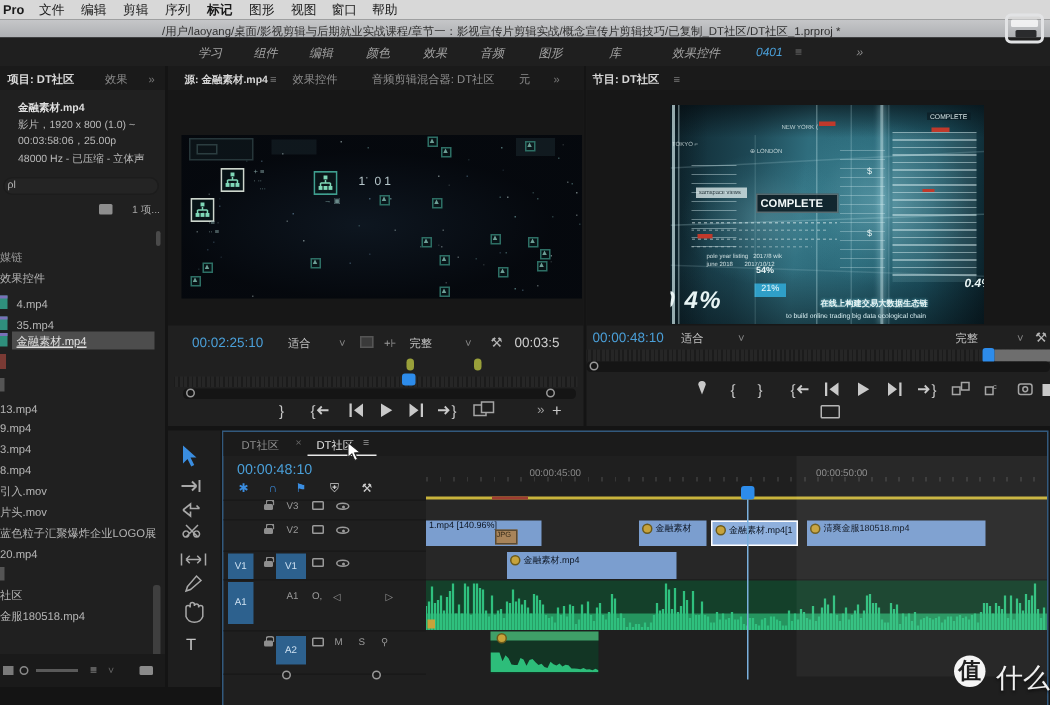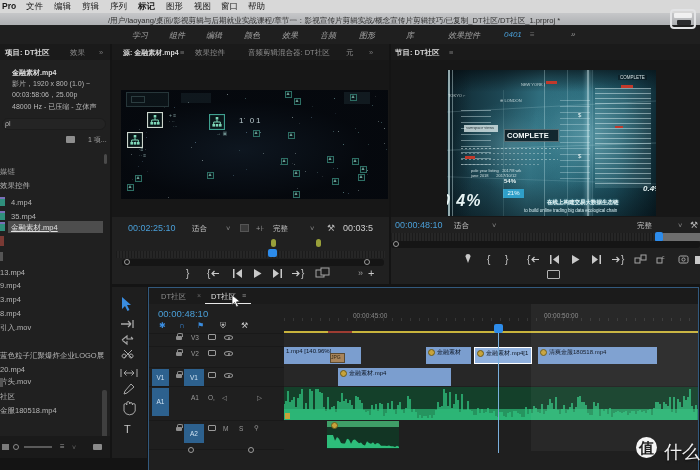--- a/index.html
+++ b/index.html
@@ -113,21 +113,21 @@
     <div class="plist" style="left:0px;top:137px;">效果控件</div>
     <div class="plist" style="left:11px;top:154px;">4.mp4</div>
     <div class="plist" style="left:11px;top:168px;">35.mp4</div>
     <div class="abs" style="left:8px;top:177px;width:95px;height:12px;background:#4d4d4d;"></div>
     <div class="plist" style="left:11px;top:179px;color:#e0e0e0;text-decoration:underline;">金融素材.mp4</div>
     <div class="plist" style="left:0px;top:224px;">13.mp4</div>
     <div class="plist" style="left:0px;top:237px;">9.mp4</div>
     <div class="plist" style="left:0px;top:251px;">3.mp4</div>
     <div class="plist" style="left:0px;top:265px;">8.mp4</div>
     <div class="plist" style="left:0px;top:279px;">引入.mov</div>
-    <div class="plist" style="left:0px;top:293px;margin-top:40px;">片头.mov</div>
+    <div class="plist" style="left:0px;top:293px;">片头.mov</div>
     <div class="plist" style="left:0px;top:307px;">蓝色粒子汇聚爆炸企业LOGO展</div>
     <div class="plist" style="left:0px;top:321px;">20.mp4</div>
     <div class="plist" style="left:0px;top:348px;">社区</div>
     <div class="plist" style="left:0px;top:362px;">金服180518.mp4</div>
 
     <div class="abs" style="left:0px;top:153px;width:5px;height:9px;background:#2f8f7c;border-top:2px solid #7a70b8;"></div>
     <div class="abs" style="left:0px;top:167px;width:5px;height:9px;background:#2f8f7c;border-top:2px solid #7a70b8;"></div>
     <div class="abs" style="left:0px;top:178px;width:5px;height:9px;background:#2f8f7c;border-top:2px solid #7a70b8;"></div>
     <div class="abs" style="left:0px;top:192px;width:4px;height:10px;background:#7a3a34;"></div>
     <div class="abs" style="left:0px;top:208px;width:3px;height:9px;background:#555;"></div>

